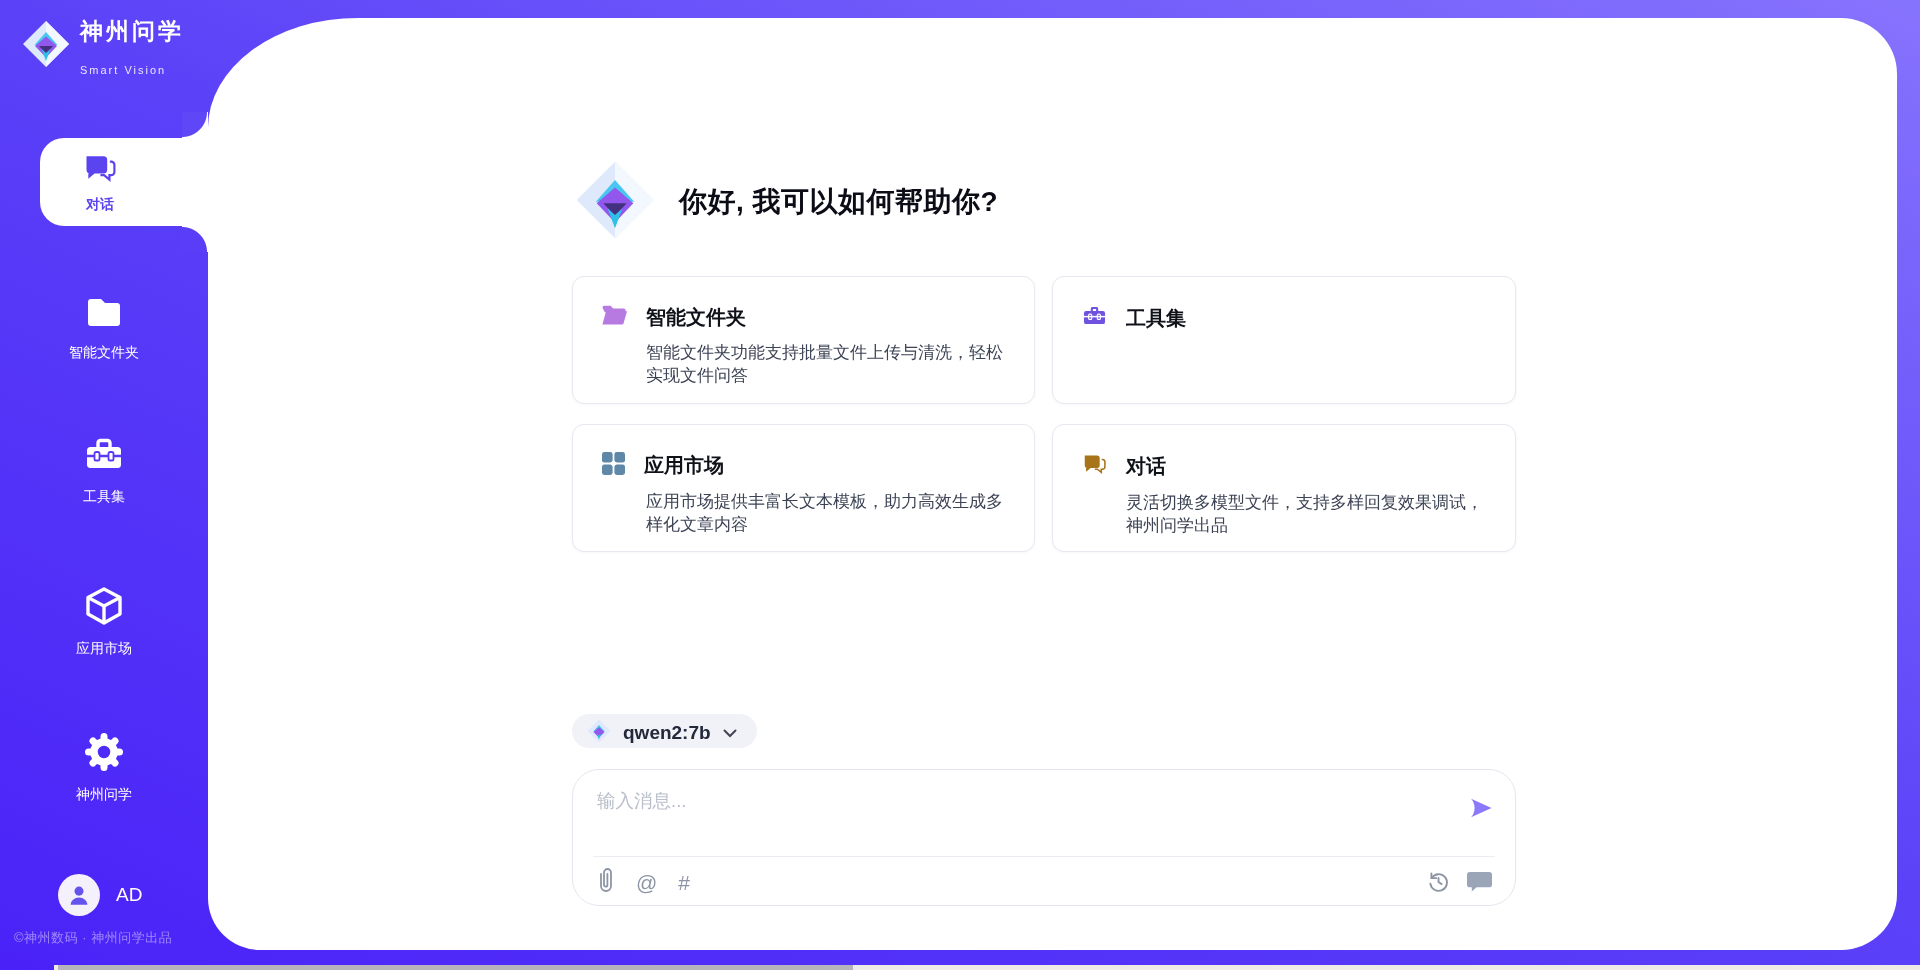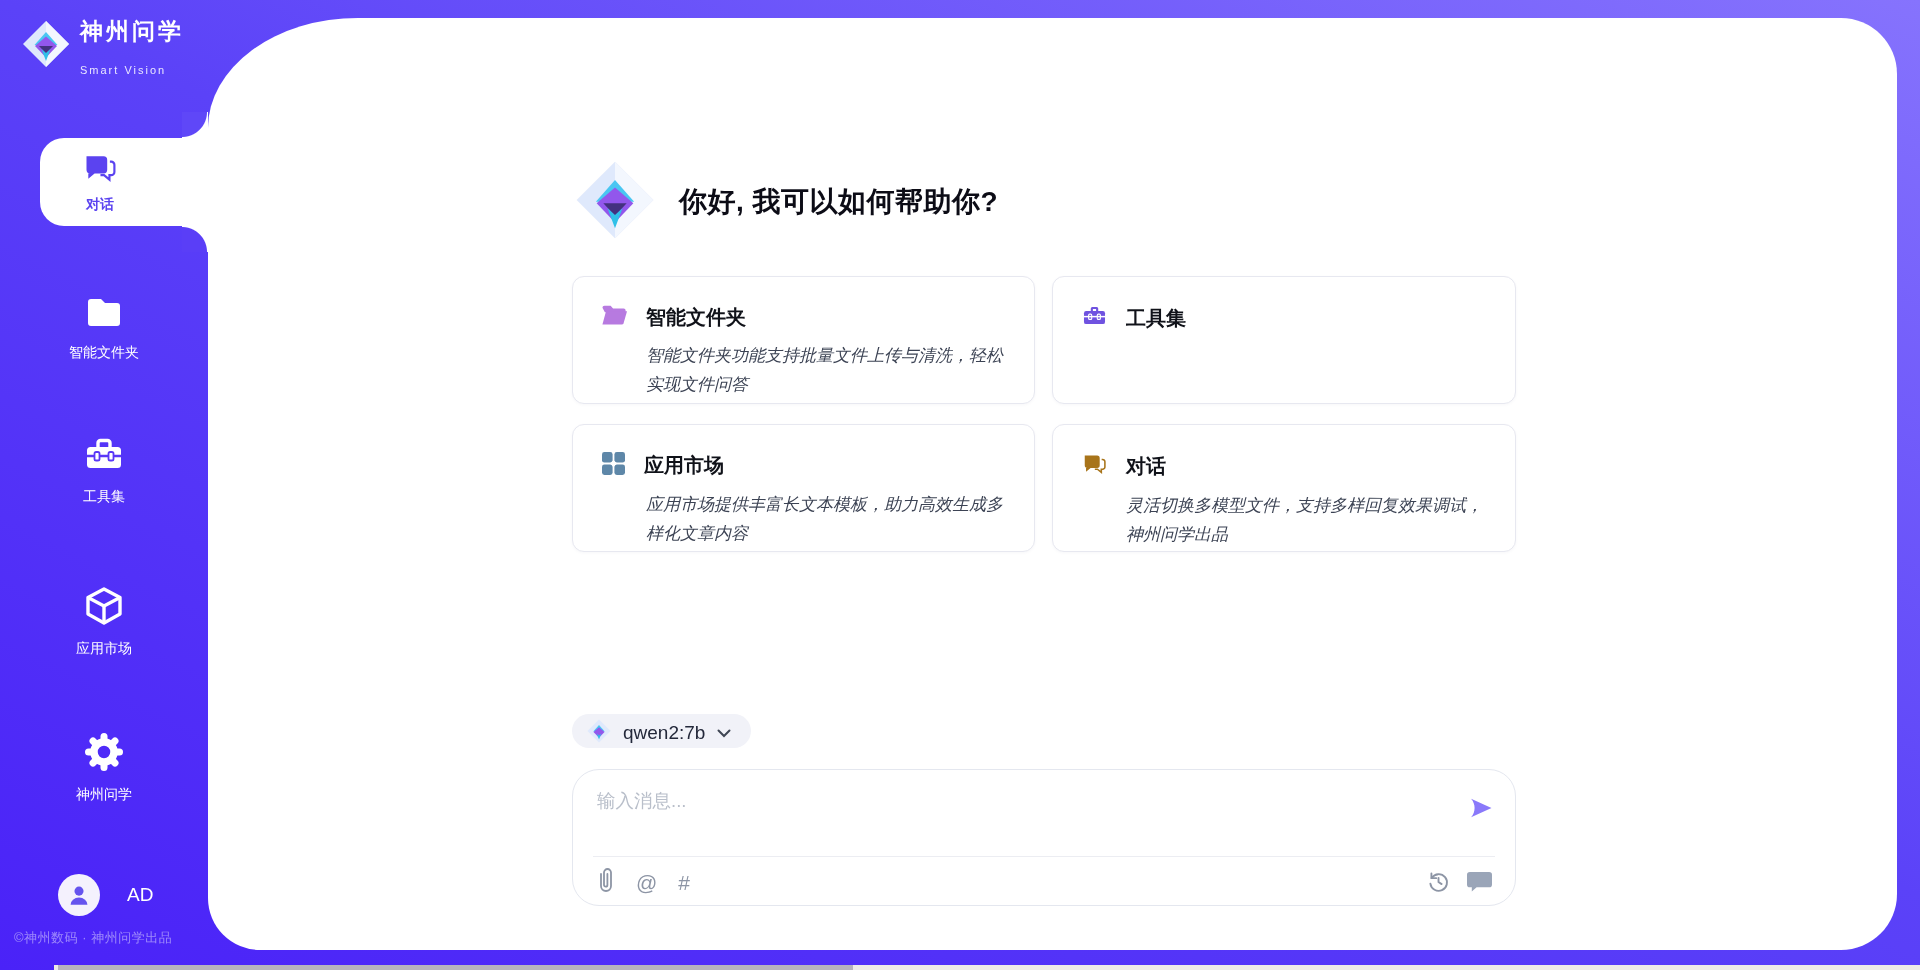--- a/index.html
+++ b/index.html
@@ -27,42 +27,42 @@
   .fillet-top { left:182px; top:112px;
                 background:radial-gradient(circle 26px at 0 0, #5f47f8 0 24.5px, #ffffff 25.5px); }
   .fillet-bottom { left:182px; top:226px;
                 background:radial-gradient(circle 26px at 0 100%, #5a3ef7 0 24.5px, #ffffff 25.5px); }
 
   .nav-item { position:absolute; width:208px; text-align:center; color:#fff; z-index:2; cursor:pointer; }
   .nav-item .nav-label { display:block; font-size:14px; margin-top:8px; color:#ffffff; }
   .nav-folder  { top:292px; } .nav-tools { top:434px; }
   .nav-market  { top:584px; } .nav-settings { top:730px; }
 
-  .user-row { position:absolute; left:58px; top:874px; display:flex; align-items:center; gap:27px; z-index:2; }
+  .user-row { position:absolute; left:58px; top:874px; display:flex; align-items:center; gap:16px; z-index:2; }
   .avatar { width:42px; height:42px; background:#f4f1fd; border-radius:50%;
             display:flex; align-items:center; justify-content:center; }
   .user-name { color:#fff; font-size:19px; font-weight:500; }
   .side-footer { position:absolute; left:14px; top:929px; color:rgba(255,255,255,.45);
                  font-size:13px; letter-spacing:.5px; z-index:2;text-align:right; }
 
   
   .greeting { position:absolute; left:575px; top:160px; display:flex; align-items:center; gap:24px; z-index:4; }
   .greeting h1 { font-size:28px; font-weight:700; color:#0c0c16; letter-spacing:.5px; }
 
   .cards { position:absolute; left:572px; top:276px; display:grid;
            grid-template-columns:463px 464px; grid-auto-rows:128px; gap:20px 17px; z-index:4; }
   .card { background:#fff; border:1px solid #e7e8f0; border-radius:12px; padding:26px 28px 0 28px;
           box-shadow:0 1px 3px rgba(40,40,90,.04); cursor:pointer; }
   .card-head { display:flex; align-items:center; gap:18px; }
   .card-title { font-size:20px; font-weight:700; color:#101219; }
-  .card-desc { margin:10px 0 0 45px; font-size:17px; line-height:29px; color:#3c4354;font-style:italic; }
+  .card-desc { margin:10px 0 0 45px; font-size:17px; line-height:23px; color:#3c4354; }
 
   .model-pill { position:absolute; left:572px; top:714px; height:34px; display:inline-flex;
                 align-items:center; gap:12px; padding:4px 20px 0 15px; background:#f1f2f8;
-                border-radius:23px; cursor:pointer; z-index:4; }
+                border-radius:23px; cursor:pointer; z-index:4;font-weight:bold; }
   .model-name { font-size:19px; color:#23283a; }
 
   .composer { position:absolute; left:572px; top:769px; width:944px; height:137px;
               background:#fff; border:1.5px solid #e4e7ef; border-radius:27px; z-index:4; }
   .composer textarea { position:absolute; left:24px; top:18px; width:860px; height:60px;
               border:none; outline:none; resize:none; font-family:inherit;
               font-size:18.5px; color:#30343f; background:transparent; }
   .composer textarea::placeholder { color:#b9bfca; }
   .send-btn { position:absolute; right:20px; top:24px; width:28px; height:28px; cursor:pointer; }
   .composer-divider { position:absolute; left:20px; right:20px; top:86px; height:1px; background:#ecedf2; }

